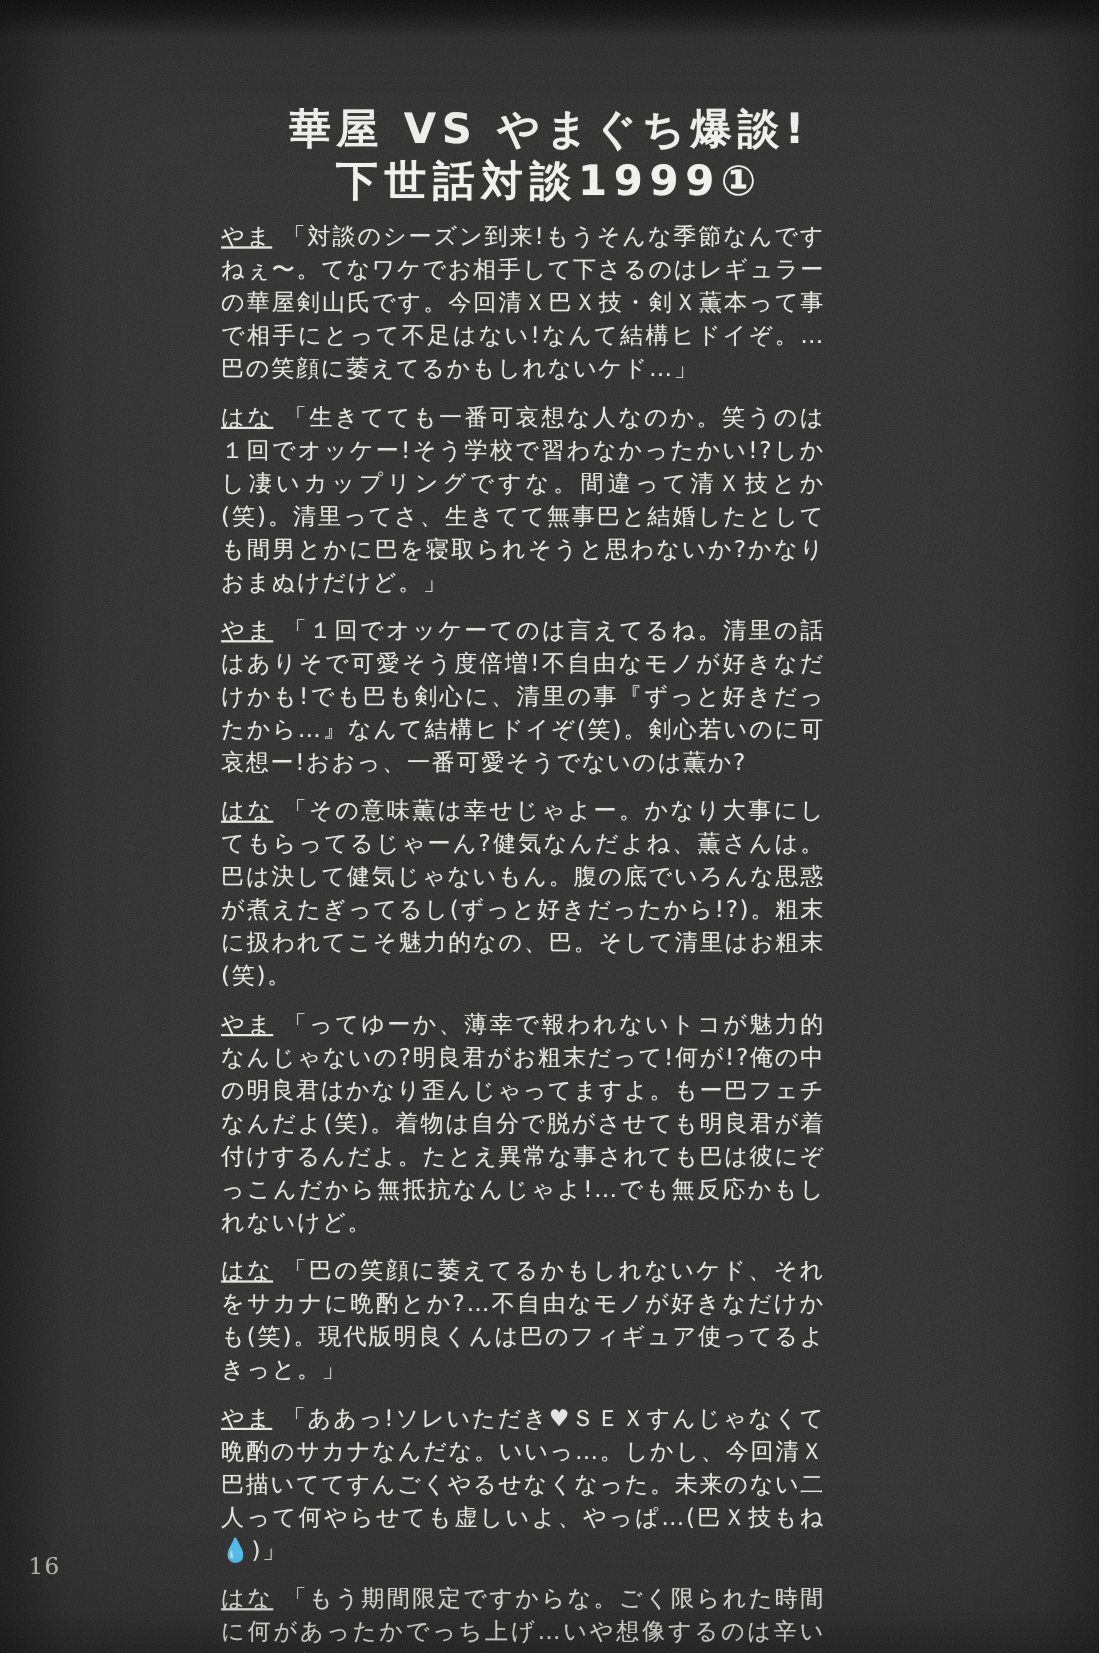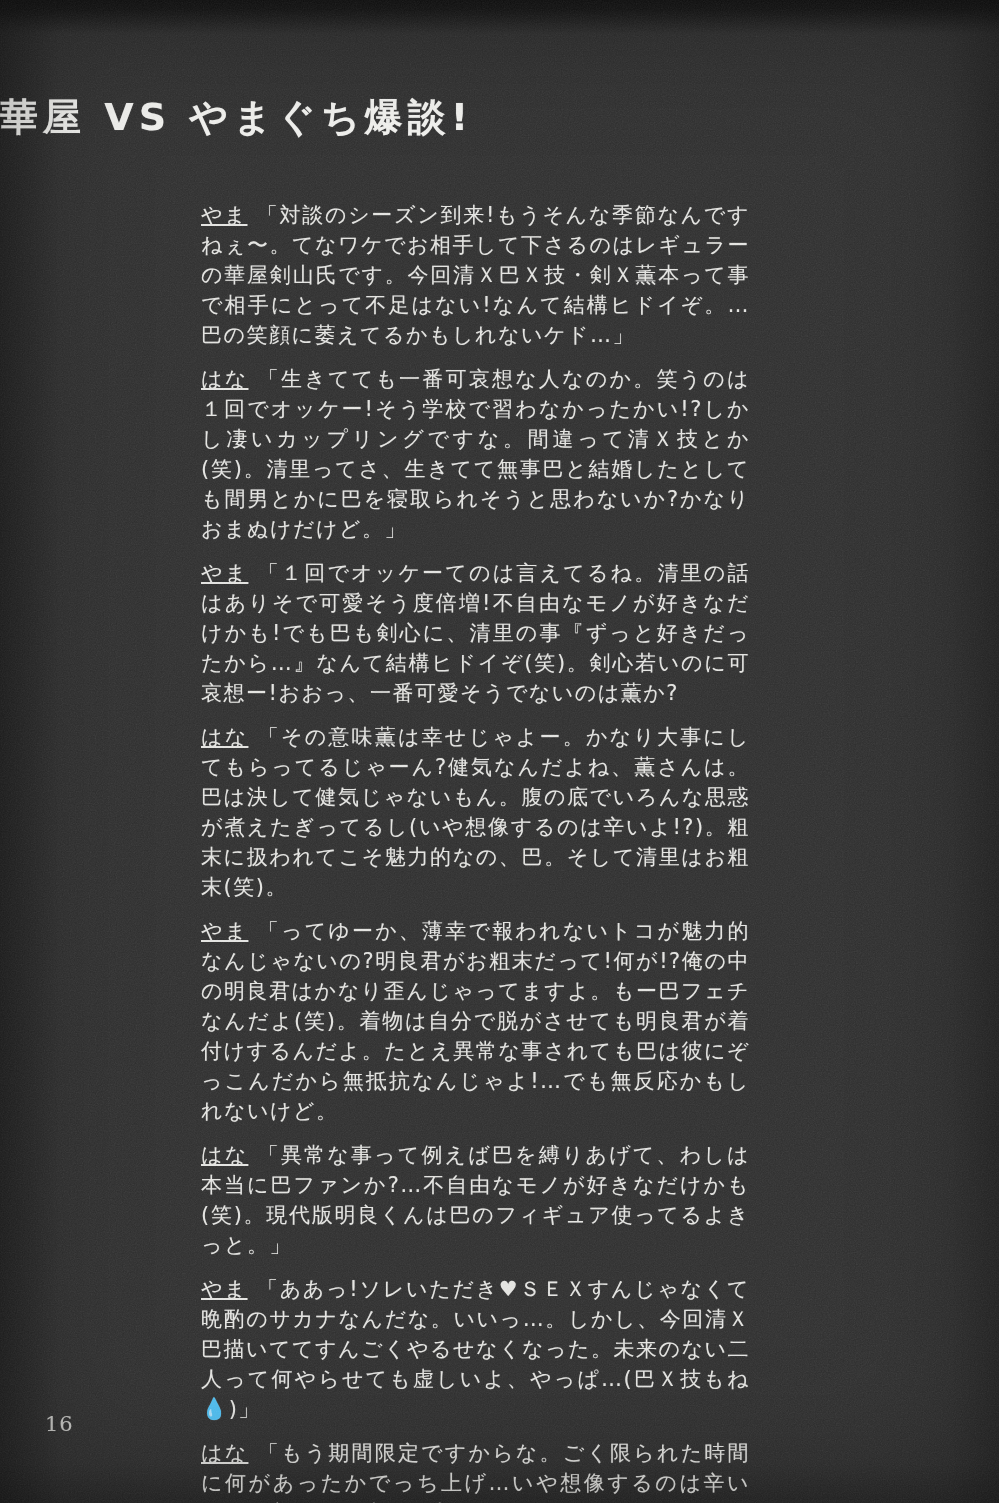--- a/index.html
+++ b/index.html
@@ -30,21 +30,21 @@
     position: absolute;
     inset: 0;
     opacity: 0.13;
     pointer-events: none;
   }
   .title-block {
     position: absolute;
     top: 94px;
     left: 0;
     width: 100%;
-    text-align: left;
+    text-align: center;
     color: #f4f4f1;
     font-weight: bold;
     text-shadow: 0 0 1px rgba(255,255,255,0.4);
   }
   .title-line1 {
     font-size: 38px;
     letter-spacing: 5px;
     line-height: 47px;
   }
   .title-line2 {
@@ -66,45 +66,46 @@
   }
   .para {
     margin: 0 0 14px 0;
   }
   .speaker {
     margin-right: 0.45em;
     text-decoration: underline;
   }
   .page-number {
     position: absolute;
-    left: 45px;
+    left: 26px;
     top: 1412px;
     font-family: "DejaVu Serif", serif;
     font-size: 21px;
     color: #c9c9c6;
     letter-spacing: 1px;
     text-shadow: 0 0 1px rgba(255,255,255,0.25);
   }
 </style>
 </head>
 <body>
 
 <div class="page">
 
   <div class="title-block">
     <div class="title-line1">華屋 VS やまぐち爆談!</div>
+    <div class="title-line2">下世話対談1999①</div>
   </div>
 
   <div class="dialogue">
     <p class="para"><span class="speaker">やま</span><span class="speech">「対談のシーズン到来!もうそんな季節なんですねぇ〜。てなワケでお相手して下さるのはレギュラーの華屋剣山氏です。今回清Ｘ巴Ｘ技・剣Ｘ薫本って事で相手にとって不足はない!なんて結構ヒドイぞ。…巴の笑顔に萎えてるかもしれないケド…」</span></p>
     <p class="para"><span class="speaker">はな</span><span class="speech">「生きてても一番可哀想な人なのか。笑うのは１回でオッケー!そう学校で習わなかったかい!?しかし凄いカップリングですな。間違って清Ｘ技とか(笑)。清里ってさ、生きてて無事巴と結婚したとしても間男とかに巴を寝取られそうと思わないか?かなりおまぬけだけど。」</span></p>
     <p class="para"><span class="speaker">やま</span><span class="speech">「１回でオッケーてのは言えてるね。清里の話はありそで可愛そう度倍増!不自由なモノが好きなだけかも!でも巴も剣心に、清里の事『ずっと好きだったから…』なんて結構ヒドイぞ(笑)。剣心若いのに可哀想ー!おおっ、一番可愛そうでないのは薫か?</span></p>
-    <p class="para"><span class="speaker">はな</span><span class="speech">「その意味薫は幸せじゃよー。かなり大事にしてもらってるじゃーん?健気なんだよね、薫さんは。巴は決して健気じゃないもん。腹の底でいろんな思惑が煮えたぎってるし(いや想像するのは辛いよ!?)。粗末に扱われてこそ魅力的なの、巴。そして清里はお粗末(笑)。</span></p>
+    <p class="para"><span class="speaker">はな</span><span class="speech">「その意味薫は幸せじゃよー。かなり大事にしてもらってるじゃーん?健気なんだよね、薫さんは。巴は決して健気じゃないもん。腹の底でいろんな思惑が煮えたぎってるし(ずっと好きだったから!?)。粗末に扱われてこそ魅力的なの、巴。そして清里はお粗末(笑)。</span></p>
     <p class="para"><span class="speaker">やま</span><span class="speech">「ってゆーか、薄幸で報われないトコが魅力的なんじゃないの?明良君がお粗末だって!何が!?俺の中の明良君はかなり歪んじゃってますよ。もー巴フェチなんだよ(笑)。着物は自分で脱がさせても明良君が着付けするんだよ。たとえ異常な事されても巴は彼にぞっこんだから無抵抗なんじゃよ!…でも無反応かもしれないけど。</span></p>
-    <p class="para"><span class="speaker">はな</span><span class="speech">「異常な事って例えば巴を縛りあげて、わしは本当に巴ファンか?…不自由なモノが好きなだけかも(笑)。現代版明良くんは巴のフィギュア使ってるよきっと。」</span></p>
+    <p class="para"><span class="speaker">はな</span><span class="speech">「巴の笑顔に萎えてるかもしれないケド、それをサカナに晩酌とか?…不自由なモノが好きなだけかも(笑)。現代版明良くんは巴のフィギュア使ってるよきっと。」</span></p>
     <p class="para"><span class="speaker">やま</span><span class="speech">「ああっ!ソレいただき♥ＳＥＸすんじゃなくて晩酌のサカナなんだな。いいっ…。しかし、今回清Ｘ巴描いててすんごくやるせなくなった。未来のない二人って何やらせても虚しいよ、やっぱ…(巴Ｘ技もね💧)」</span></p>
     <p class="para"><span class="speaker">はな</span><span class="speech">「もう期間限定ですからな。ごく限られた時間に何があったかでっち上げ…いや想像するのは辛いよ。明良くんの情報が少ないので巴フェチとかにされてしまうのですね!?博士!!」</span></p>
 
   </div>
 
   <div class="page-number">16</div>
 
   <svg class="grain" width="999" height="1503" xmlns="http://www.w3.org/2000/svg">
     <filter id="grainFilter" x="0" y="0" width="100%" height="100%">
       <feTurbulence type="fractalNoise" baseFrequency="0.85" numOctaves="2" stitchTiles="stitch" result="noise"></feTurbulence>

